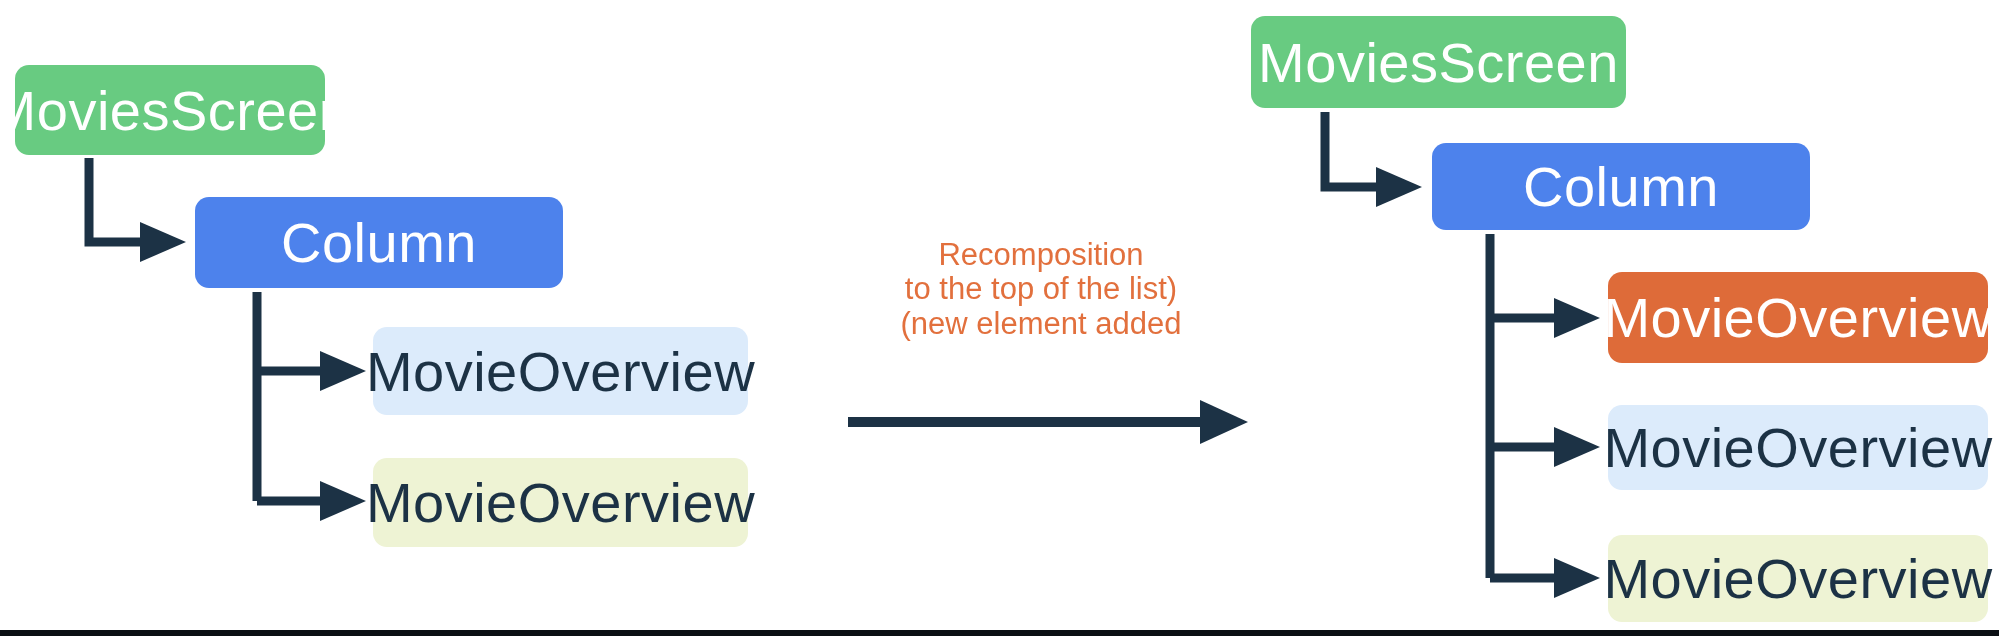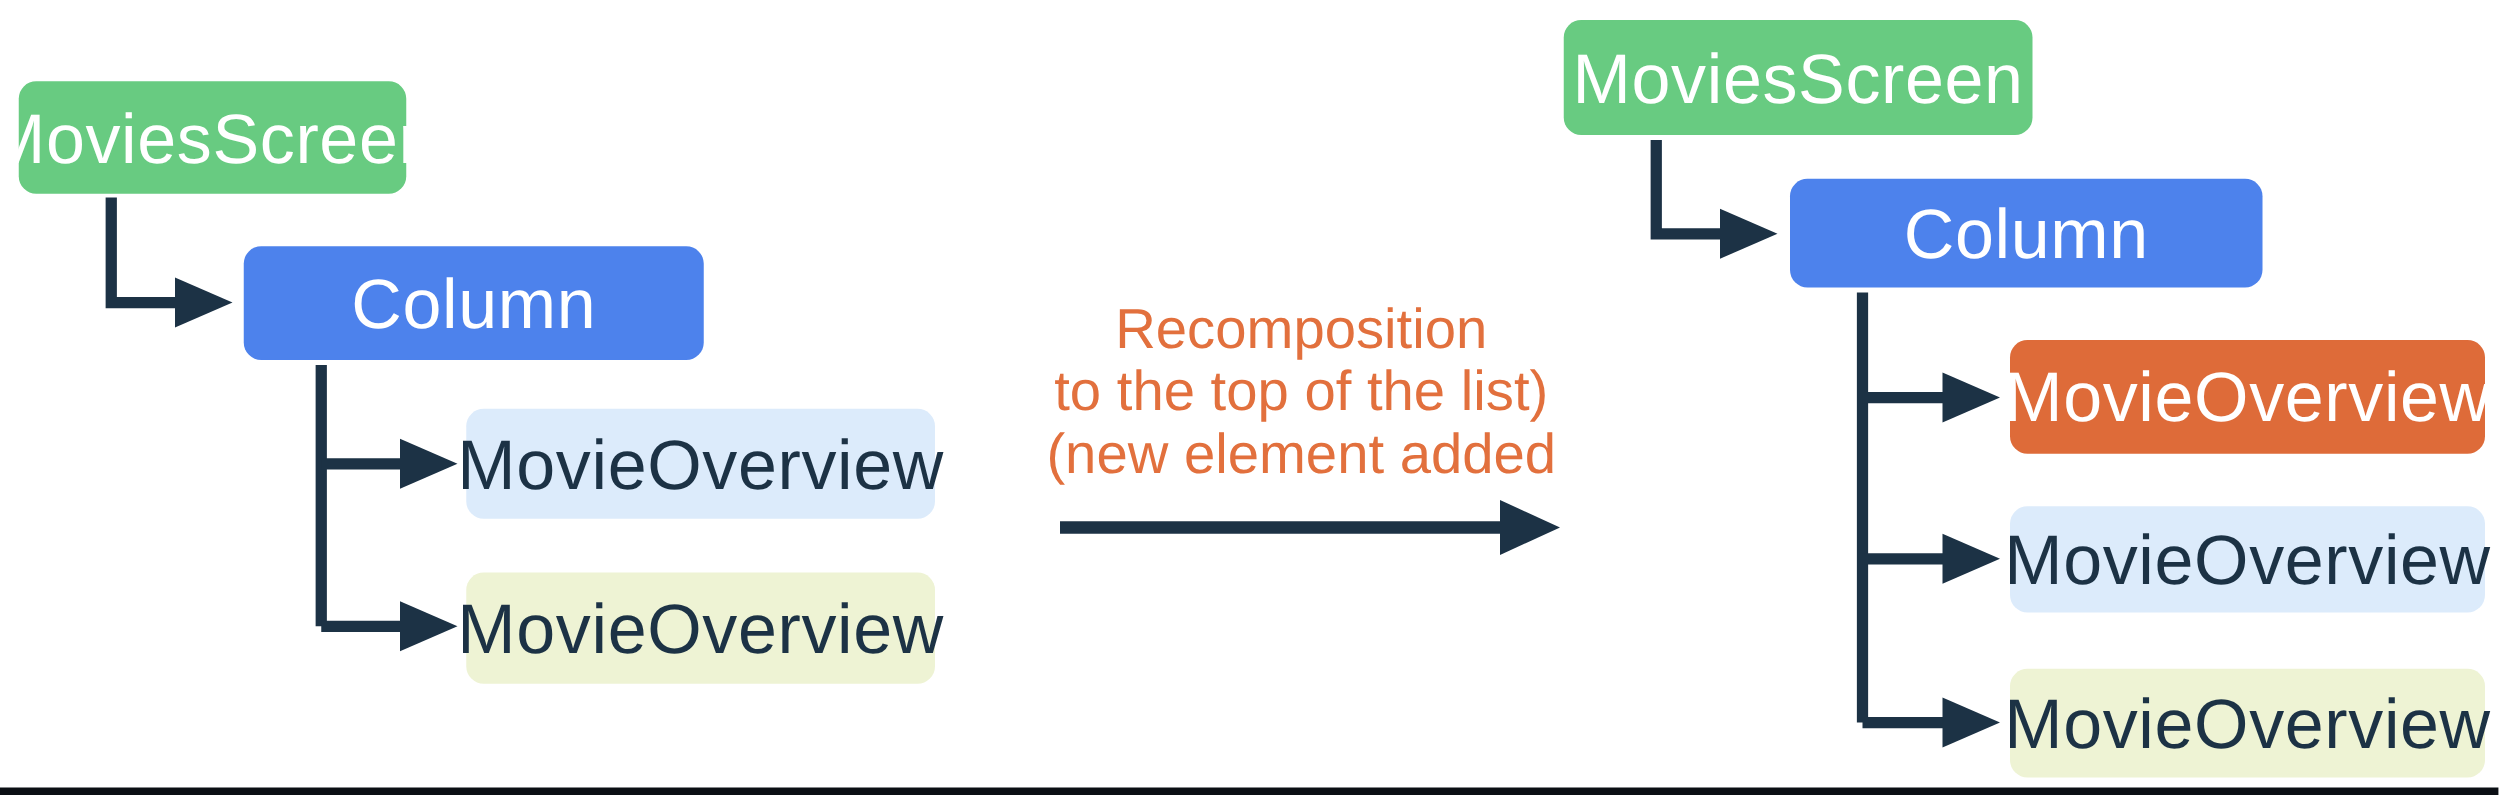--- a/index.html
+++ b/index.html
@@ -45,21 +45,21 @@
   #r-child0 { left: 1608px; top: 272px; width: 380px; height: 91px; }
   #r-child1 { left: 1608px; top: 405px; width: 380px; height: 85px; }
   #r-child2 { left: 1608px; top: 535px; width: 380px; height: 87px; }
 
   #annotation {
     position: absolute;
     left: 826px; top: 238px;
     width: 430px;
     text-align: center;
     color: #E2703D;
-    font-size: 45px;
+    font-size: 31px;
     line-height: 1.11;
     white-space: nowrap;
   }
   #bottom-rule {
     position: absolute;
     left: 0; top: 630px;
     width: 1999px; height: 6px;
     background: #0b0f14;
   }
 </style>

